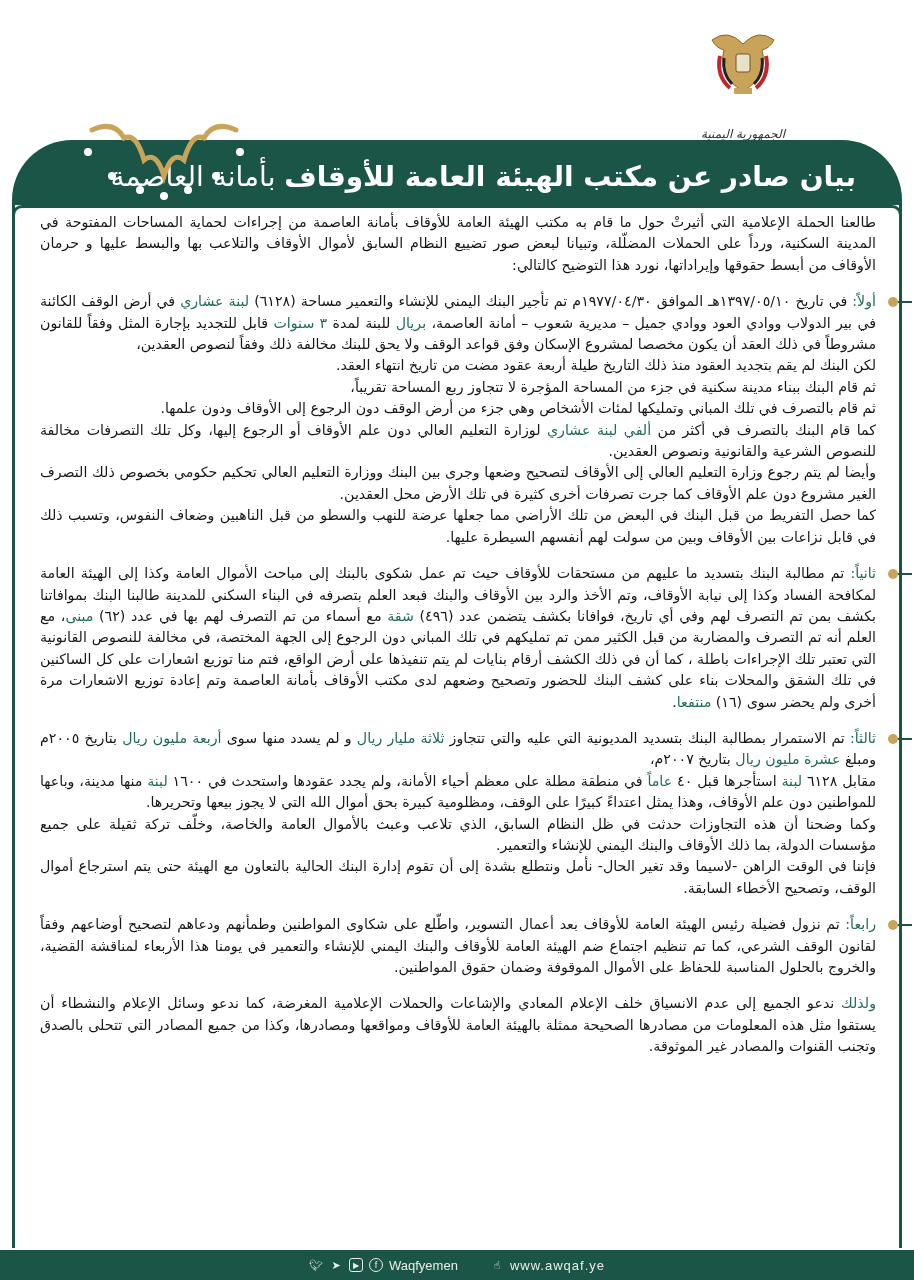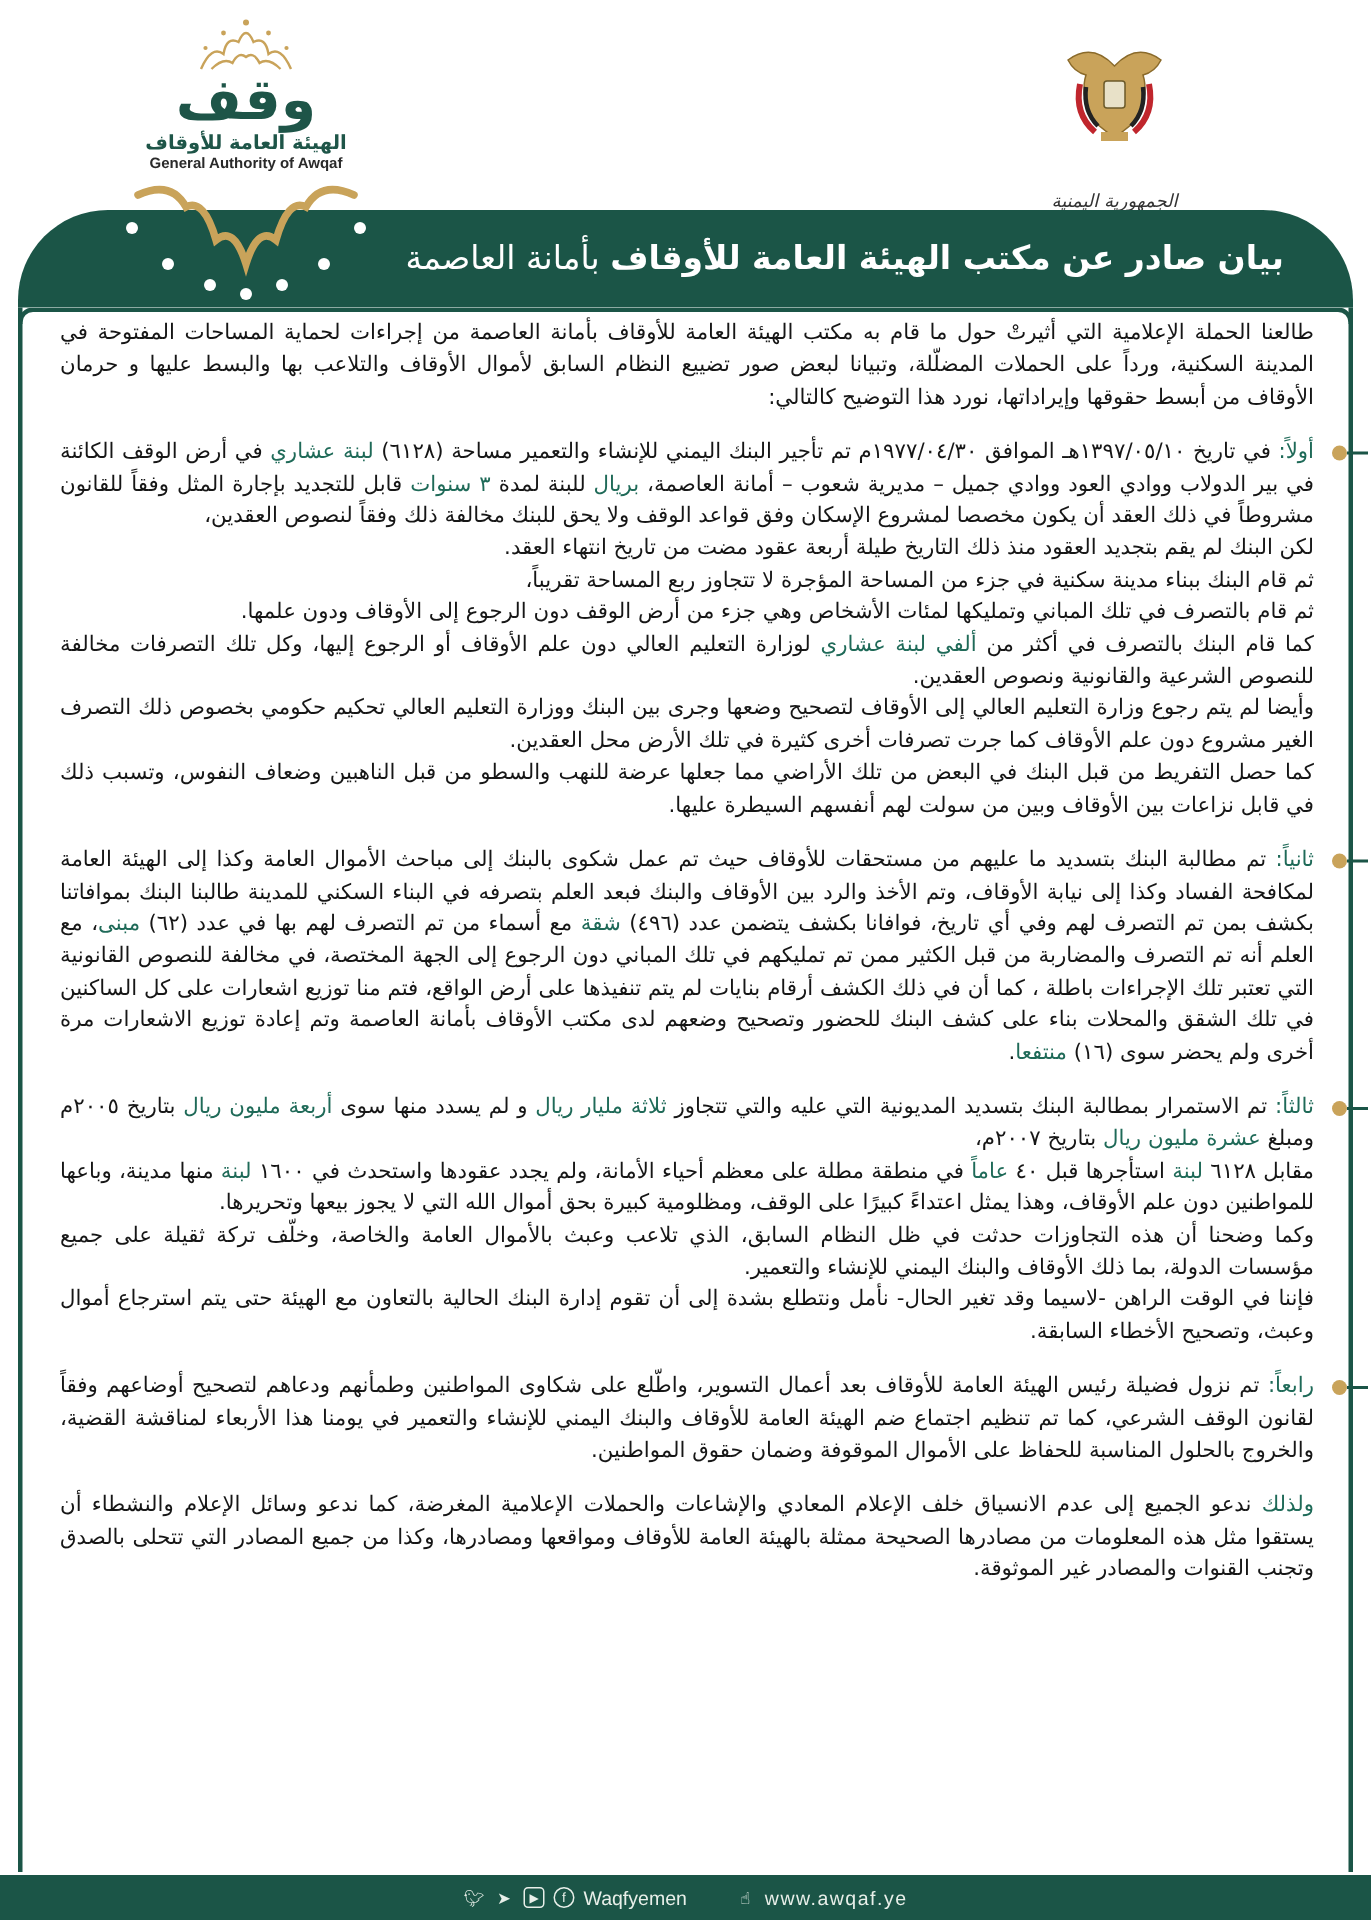--- a/index.html
+++ b/index.html
@@ -10,21 +10,21 @@
   .awqaf-logo { position: absolute; left: 84px; top: 12px; width: 160px; text-align: center; }
   .awqaf-crown { display: block; margin: 0 auto; }
   .awqaf-mark { font-size: 38px; font-weight: bold; color: #1e5548; line-height: 40px; margin-top: -2px; }
   .awqaf-ar { font-size: 13px; font-weight: bold; color: #1e5548; direction: rtl; margin-top: 2px; }
   .awqaf-en { font-family: "Liberation Sans", sans-serif; font-size: 10px; font-weight: bold; color: #2a2a2a; margin-top: 1px; }
 
   .emblem { position: absolute; left: 698px; top: 22px; width: 90px; text-align: center; }
   .emblem-text { font-family: "DejaVu Serif", serif; font-size: 12px; line-height: 17px; color: #333; direction: rtl; font-style: italic; margin-top: 20px; }
 
   .title-band { position: absolute; left: 12px; top: 140px; width: 890px; height: 70px; background: #1b5547; border-radius: 60px 60px 0 0; }
-  .title-text { position: absolute; right: 46px; top: 20px; color: #fff; font-size: 22px; direction: rtl; white-space: nowrap; }
+  .title-text { position: absolute; right: 46px; top: 20px; color: #fff; font-size: 28px; direction: rtl; white-space: nowrap; }
   .title-text b { font-weight: bold; }
   .title-text span { font-weight: normal; }
 
   .star-ornament { position: absolute; left: 84px; top: 205px; }
 
   .content-frame { position: absolute; left: 12px; top: 205px; width: 890px; height: 1043px; border: 3px solid #1b5547; border-top: none; border-bottom: none; background: #fff; }
   .content-frame::before { content: ""; position: absolute; left: -3px; right: -3px; top: 0; height: 8px; border: 3px solid #1b5547; border-bottom: none; border-radius: 10px 10px 0 0; }
 
   .doc { position: absolute; left: 40px; top: 212px; width: 836px; direction: rtl; text-align: justify; font-size: 14.2px; line-height: 21.4px; font-weight: normal; color: #161616; }
   .para { margin-bottom: 15px; position: relative; }
@@ -38,38 +38,20 @@
   .footer { position: absolute; left: 0; top: 1250px; width: 914px; height: 30px; background: #1b5547; color: #e8efe9; font-family: "Liberation Sans", sans-serif; font-size: 13px; display: flex; align-items: center; justify-content: center; gap: 6px; }
   .f-icon { display: inline-flex; width: 14px; height: 14px; align-items: center; justify-content: center; font-size: 11px; }
   .f-icon.box { border: 1px solid #e8efe9; border-radius: 3px; font-size: 8px; }
   .f-icon.circ { border: 1px solid #e8efe9; border-radius: 50%; font-size: 9px; }
   .f-sep { width: 20px; }
 </style>
 </head>
 <body>
 
 <div class="top-header">
-  <div class="awqaf-logo">
-    <svg class="awqaf-crown" width="70" height="36" viewBox="0 0 70 36">
-      <g fill="none" stroke="#c9a35a" stroke-width="1.6">
-        <path d="M5 34 Q12 18 20 24 Q22 12 30 16 Q35 4 40 16 Q48 12 50 24 Q58 18 65 34"></path>
-        <path d="M12 34 Q20 26 26 30 Q30 22 35 26 Q40 22 44 30 Q50 26 58 34"></path>
-      </g>
-      <g fill="#c9a35a">
-        <circle cx="35" cy="3" r="2"></circle>
-          <circle cx="20" cy="10" r="1.6"></circle>
-          <circle cx="50" cy="10" r="1.6"></circle>
-        <circle cx="8" cy="20" r="1.4"></circle>
-          <circle cx="62" cy="20" r="1.4"></circle>
-      </g>
-    </svg>
-    <div class="awqaf-mark">وقف</div>
-    <div class="awqaf-ar">الهيئة العامة للأوقاف</div>
-    <div class="awqaf-en">General Authority of Awqaf</div>
-  </div>
 
   <div class="emblem">
     <svg width="70" height="80" viewBox="0 0 70 80">
       <path d="M4 18 Q20 6 35 22 Q50 6 66 18 Q62 26 54 28 Q58 40 50 58 L35 70 L20 58 Q12 40 16 28 Q8 26 4 18Z" fill="#c9a35a" stroke="#8a6a2a" stroke-width="1"></path>
       <path d="M12 34 Q8 54 22 66" fill="none" stroke="#c0262d" stroke-width="4"></path>
       <path d="M58 34 Q62 54 48 66" fill="none" stroke="#c0262d" stroke-width="4"></path>
       <path d="M16 36 Q14 52 24 62" fill="none" stroke="#222" stroke-width="3"></path>
       <path d="M54 36 Q56 52 46 62" fill="none" stroke="#222" stroke-width="3"></path>
       <rect x="28" y="32" width="14" height="18" rx="2" fill="#e8e1c8" stroke="#6b5a2a" stroke-width="1"></rect>
       <rect x="26" y="66" width="18" height="6" fill="#c9a35a"></rect>
@@ -127,21 +109,21 @@
     </p>
   </div>
 
   <div class="para sec">
     <span class="bullet"></span>
     <p>
       <span class="lbl">ثالثاً:</span><span> تم الاستمرار بمطالبة البنك بتسديد المديونية التي عليه والتي تتجاوز </span><span class="hl">ثلاثة مليار ريال</span><span> و لم يسدد منها سوى </span><span class="hl">أربعة مليون ريال</span><span> بتاريخ ٢٠٠٥م ومبلغ </span><span class="hl">عشرة مليون ريال</span><span> بتاريخ ٢٠٠٧م،</span>
     </p>
     <p><span>مقابل ٦١٢٨ </span><span class="hl">لبنة</span><span> استأجرها قبل ٤٠ </span><span class="hl">عاماً</span><span> في منطقة مطلة على معظم أحياء الأمانة، ولم يجدد عقودها واستحدث في ١٦٠٠ </span><span class="hl">لبنة</span><span> منها مدينة، وباعها للمواطنين دون علم الأوقاف، وهذا يمثل اعتداءً كبيرًا على الوقف، ومظلومية كبيرة بحق أموال الله التي لا يجوز بيعها وتحريرها.</span></p>
     <p>وكما وضحنا أن هذه التجاوزات حدثت في ظل النظام السابق، الذي تلاعب وعبث بالأموال العامة والخاصة، وخلّف تركة ثقيلة على جميع مؤسسات الدولة، بما ذلك الأوقاف والبنك اليمني للإنشاء والتعمير.</p>
-    <p>فإننا في الوقت الراهن -لاسيما وقد تغير الحال- نأمل ونتطلع بشدة إلى أن تقوم إدارة البنك الحالية بالتعاون مع الهيئة حتى يتم استرجاع أموال وعبث، وتصحيح الأخطاء السابقة.</p>
+    <p>فإننا في الوقت الراهن -لاسيما وقد تغير الحال- نأمل ونتطلع بشدة إلى أن تقوم إدارة البنك الحالية بالتعاون مع الهيئة حتى يتم استرجاع أموال الوقف، وتصحيح الأخطاء السابقة.</p>
   </div>
 
   <div class="para sec">
     <span class="bullet"></span>
     <p>
       <span class="lbl">رابعاً:</span><span> تم نزول فضيلة رئيس الهيئة العامة للأوقاف بعد أعمال التسوير، واطّلع على شكاوى المواطنين وطمأنهم ودعاهم لتصحيح أوضاعهم وفقاً لقانون الوقف الشرعي، كما تم تنظيم اجتماع ضم الهيئة العامة للأوقاف والبنك اليمني للإنشاء والتعمير في يومنا هذا الأربعاء لمناقشة القضية، والخروج بالحلول المناسبة للحفاظ على الأموال الموقوفة وضمان حقوق المواطنين.</span>
     </p>
   </div>
 
   <div class="para">

